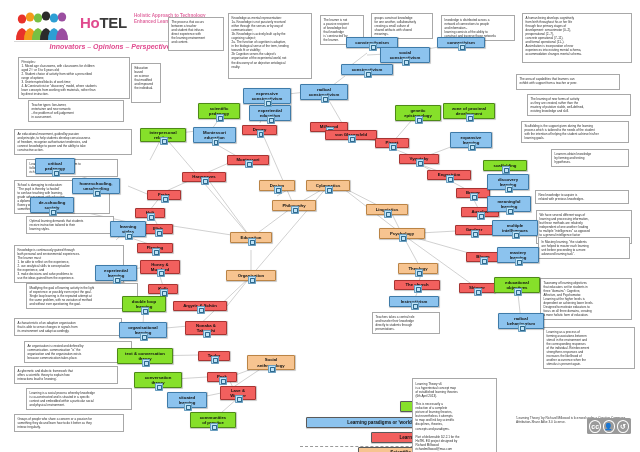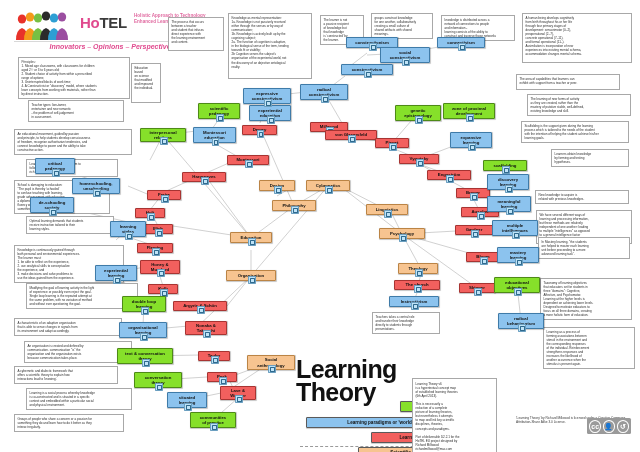--- a/index.html
+++ b/index.html
@@ -625,24 +625,20 @@
 objectives</span>
         <i class="badge"></i>
       </div>
       <div class="node n-blue" style="left: 498px; top: 313px; width: 46px; height: 16px;">
         <span style="white-space: pre-line;">radical
 behaviourism</span>
         <i class="badge"></i>
       </div>
     </div>
 
-  <div class="bigtitle">
-    <div>Learning</div>
-    <div>Theory</div>
-  </div>
 
   <div class="legendbox"></div>
   <div id="legend-layer">
       <div class="lgd n-green" style="left: 400px; top: 401px; width: 68px; height: 11px; background: rgb(134, 224, 42);">
         <span>Key concepts</span>
       </div>
       <div class="lgd n-blue" style="left: 306px; top: 417px; width: 162px; height: 11px; background: rgb(140, 195, 238);">
         <span>Learning paradigms or 'world views'</span>
       </div>
       <div class="lgd n-red" style="left: 371px; top: 432px; width: 97px; height: 11px; background: rgb(242, 96, 94);">

